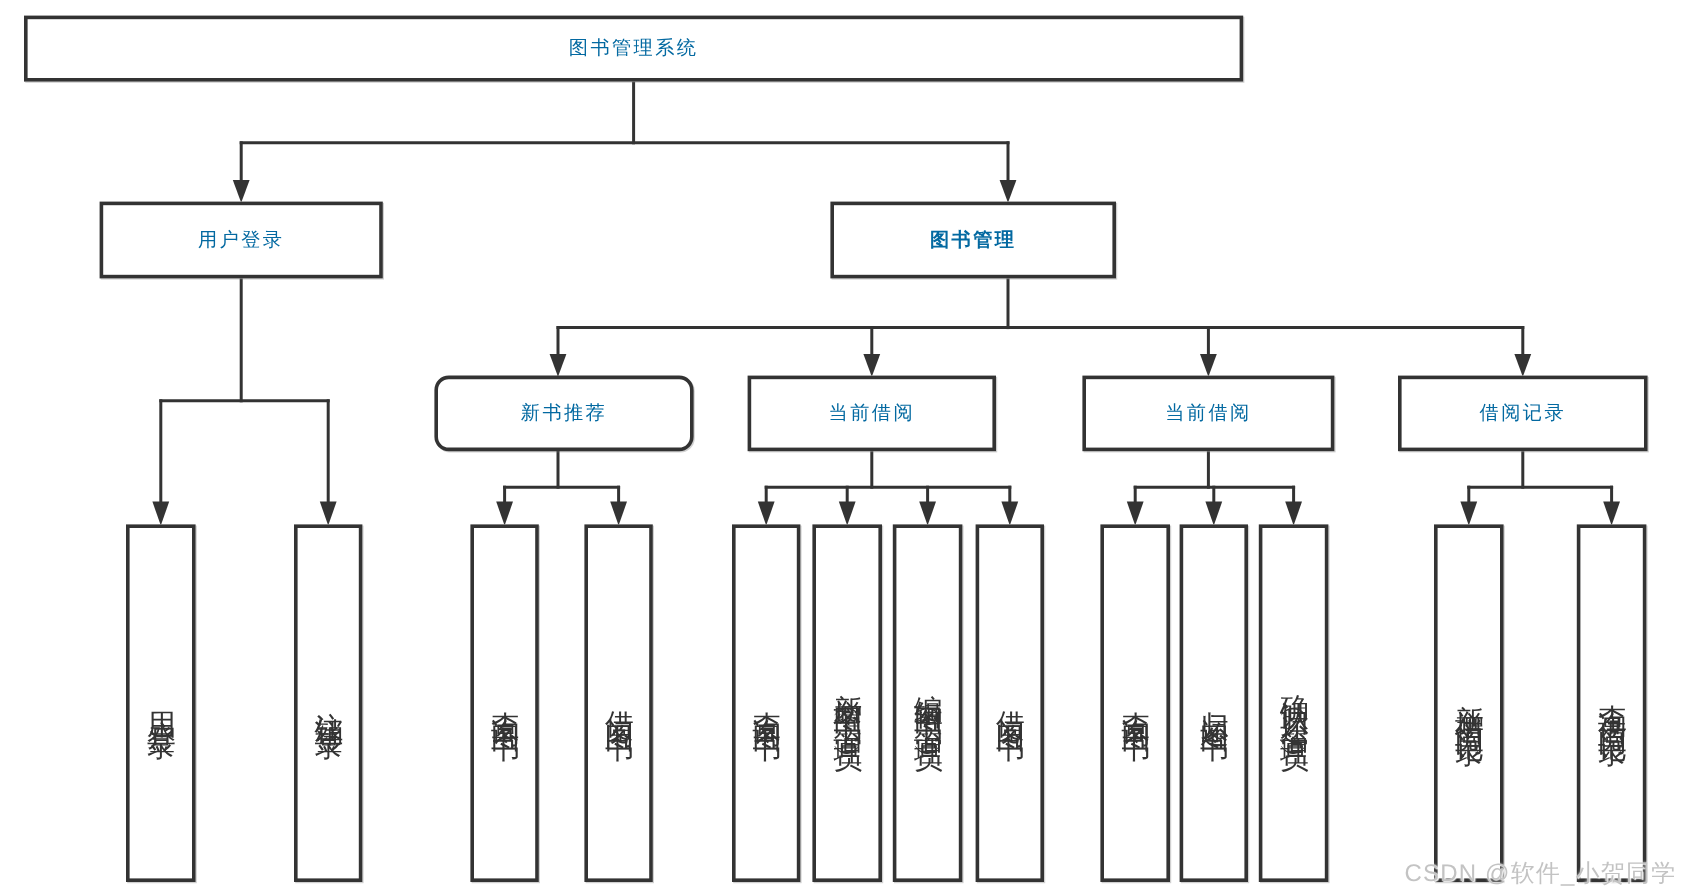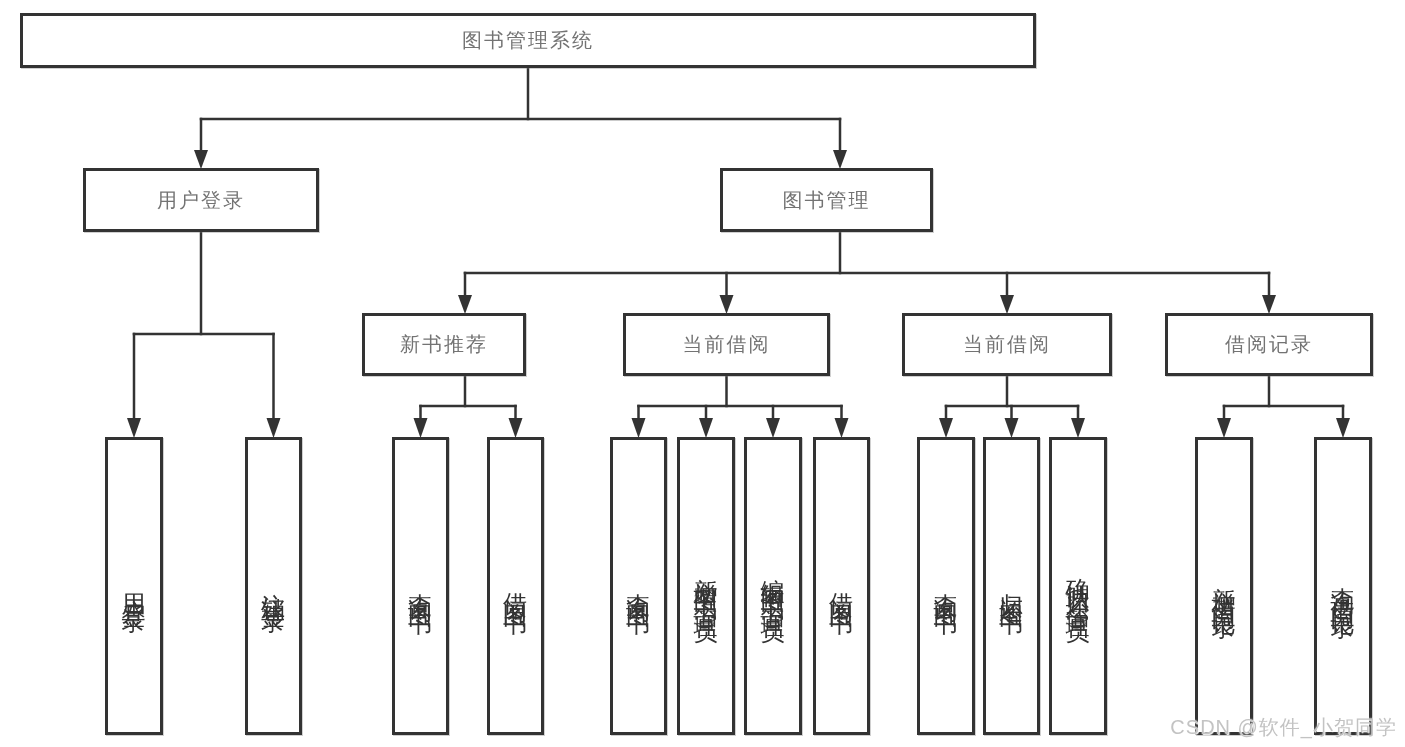--- a/index.html
+++ b/index.html
@@ -28,23 +28,23 @@
     position: absolute;
     box-sizing: border-box;
     border: 3px solid #333333;
     background: #ffffff;
     display: flex;
     align-items: center;
     justify-content: center;
     box-shadow: 1px 1px 0 rgba(120,120,120,0.35);
   }
   .hlabel {
-    font-size: 20px;
+    font-size: 16px;
     letter-spacing: 2px;
-    color: #737373;
+    color: #0369a1;
     white-space: nowrap;
   }
   .vlabel {
     writing-mode: vertical-rl;
     text-orientation: mixed;
     font-size: 24px;
     line-height: 1.05;
     letter-spacing: 6px;
     color: #333333;
     white-space: nowrap;
@@ -144,25 +144,25 @@
     </g>
   </svg>
 
   <div class="box" style="left:20px; top:13px; width:1016px; height:55px;">
     <span class="hlabel">图书管理系统</span>
   </div>
 
   <div class="box" style="left:83px; top:168px; width:236px; height:64px;">
     <span class="hlabel">用户登录</span>
   </div>
-  <div class="box" style="left:720px; top:168px; width:213px; height:64px;">
+  <div class="box" style="left:692px; top:168px; width:238px; height:64px;font-weight:bold;">
     <span class="hlabel">图书管理</span>
   </div>
 
-  <div class="box" style="left:362px; top:313px; width:164px; height:63px;">
+  <div class="box" style="left:362px; top:313px; width:216px; height:63px;border-radius:12px;">
     <span class="hlabel">新书推荐</span>
   </div>
   <div class="box" style="left:623px; top:313px; width:207px; height:63px;">
     <span class="hlabel">当前借阅</span>
   </div>
   <div class="box" style="left:1165px; top:313px; width:208px; height:63px;">
     <span class="hlabel">借阅记录</span>
   </div>
   <div class="box" style="left:902px; top:313px; width:210px; height:63px;">
     <span class="hlabel">当前借阅</span>

